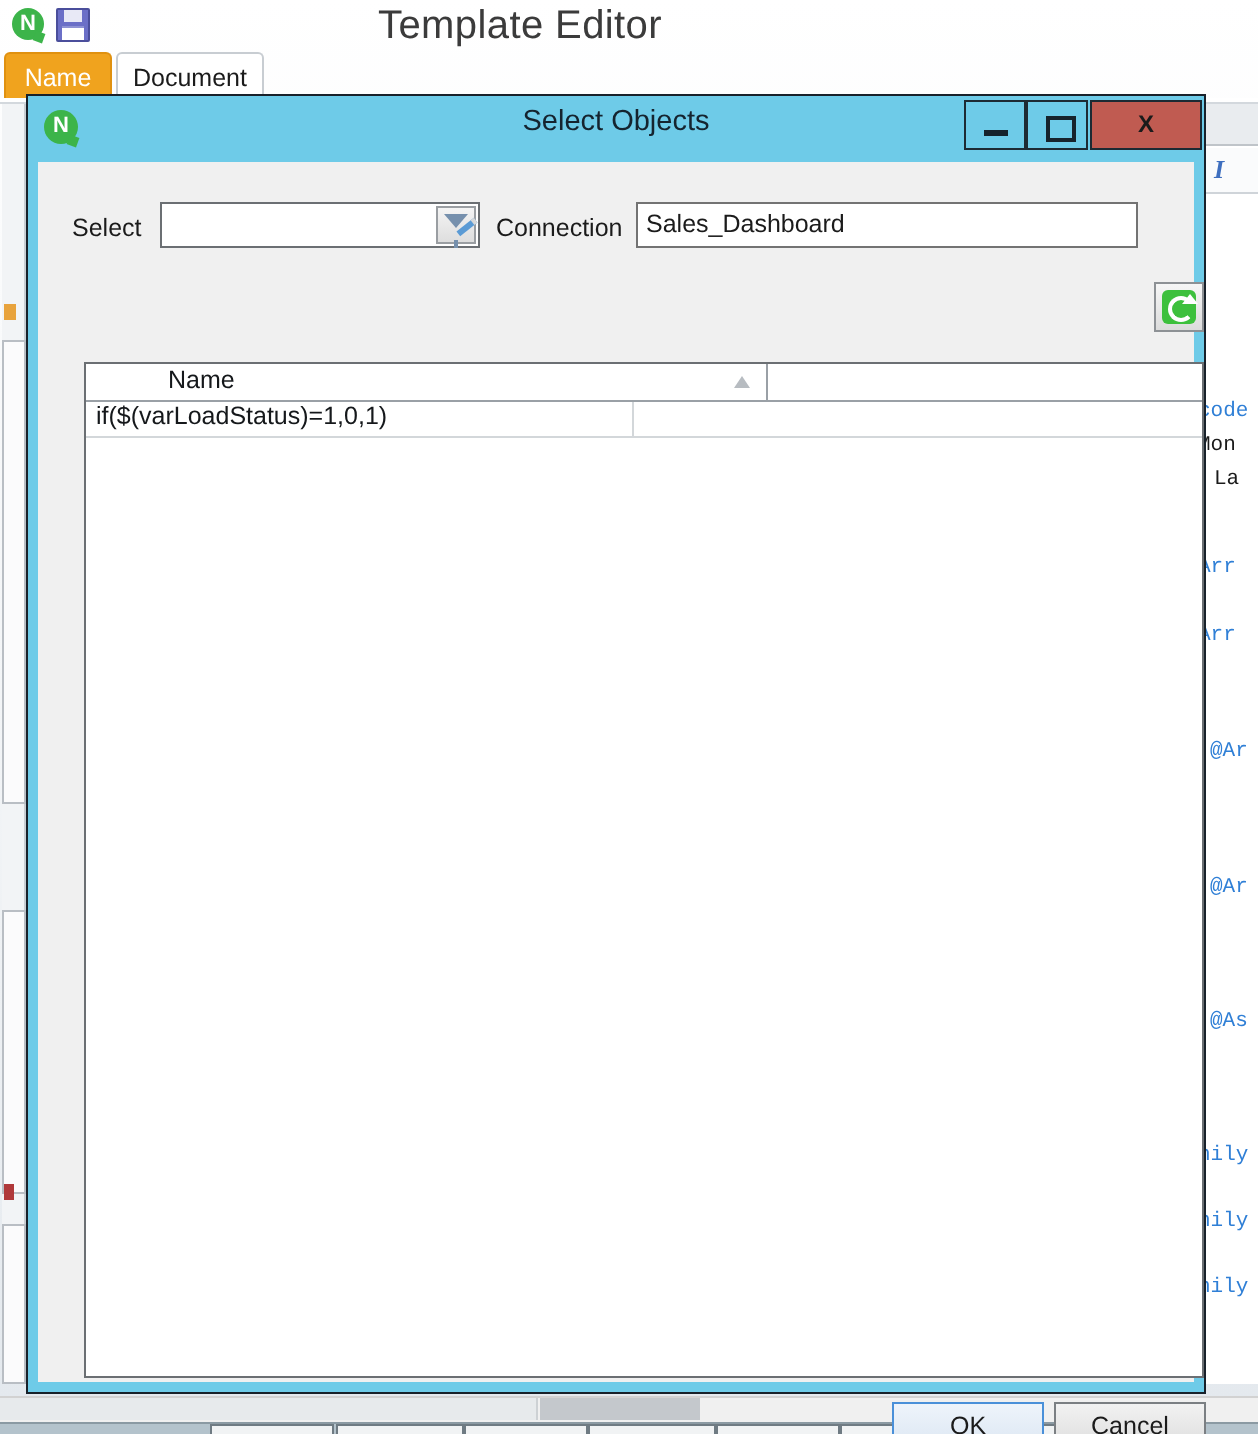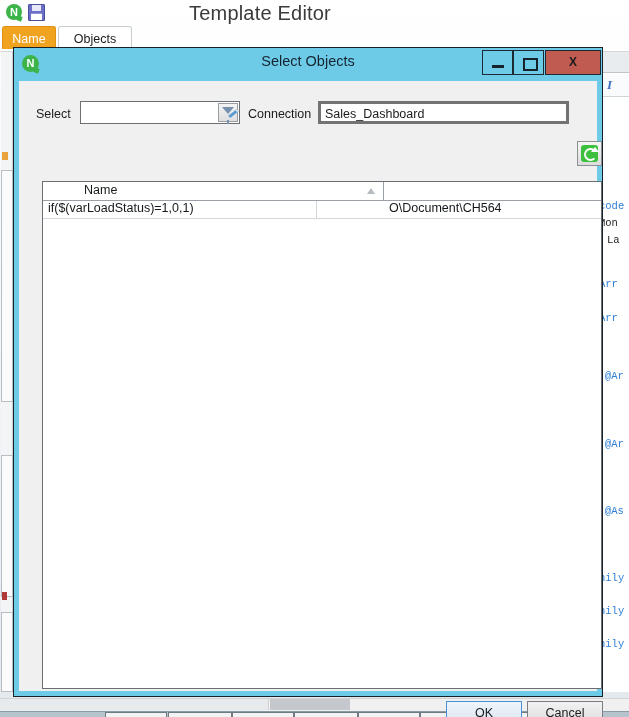--- a/index.html
+++ b/index.html
@@ -389,21 +389,21 @@
     position: absolute;
     left: 234px; top: 59px;
     font-size: 12.5px;
     color: #1b1b1b;
   }
   .connection-box {
     position: absolute;
     left: 304px; top: 53px;
     width: 251px; height: 23px;
     background: #ffffff;
-    border: 3px solid #737373;
+    border: 1px solid #737373;
     box-sizing: border-box;
     padding-left: 40px;
   }
   .connection-value {
     position: absolute;
     left: 4px; top: 3px;
     font-size: 12.5px;
     color: #1b1b1b;
   }
   .refresh-btn {
@@ -544,21 +544,21 @@
   <div class="app-window">
 
     <div class="app-titlebar">
       <div class="qs-logo">N</div>
       <div class="save-icon"></div>
       <div class="app-title">Template Editor</div>
     </div>
 
     <div class="ribbon">
       <div class="tab-file">Name</div>
-      <div class="tab-template">Objects</div>
+      <div class="tab-template">Document</div>
     </div>
     <div class="ribbon-strip"></div>
 
     <div class="bg-left-panel"></div>
     <div class="bg-left-box-a"></div>
     <div class="bg-left-box-b"></div>
     <div class="bg-left-box-c"></div>
     <div class="bg-left-mark-a"></div>
     <div class="bg-left-mark-b"></div>
 
@@ -636,23 +636,20 @@
         <div class="col-name">
           <span class="col-label">Name</span>
           <span class="sort-asc"></span>
         </div>
       </div>
 
       <div class="grid-row">
         <div class="cell-name">
           <span class="cell-text">if($(varLoadStatus)=1,0,1)</span>
         </div>
-        <div class="cell-id">
-          <span class="cell-text">O\Document\CH564</span>
-        </div>
       </div>
     </div>
 
     <div class="dlg-btn btn-ok">OK</div>
     <div class="dlg-btn btn-cancel">Cancel</div>
   </div>
 
 </div>
 
 </body></html>

